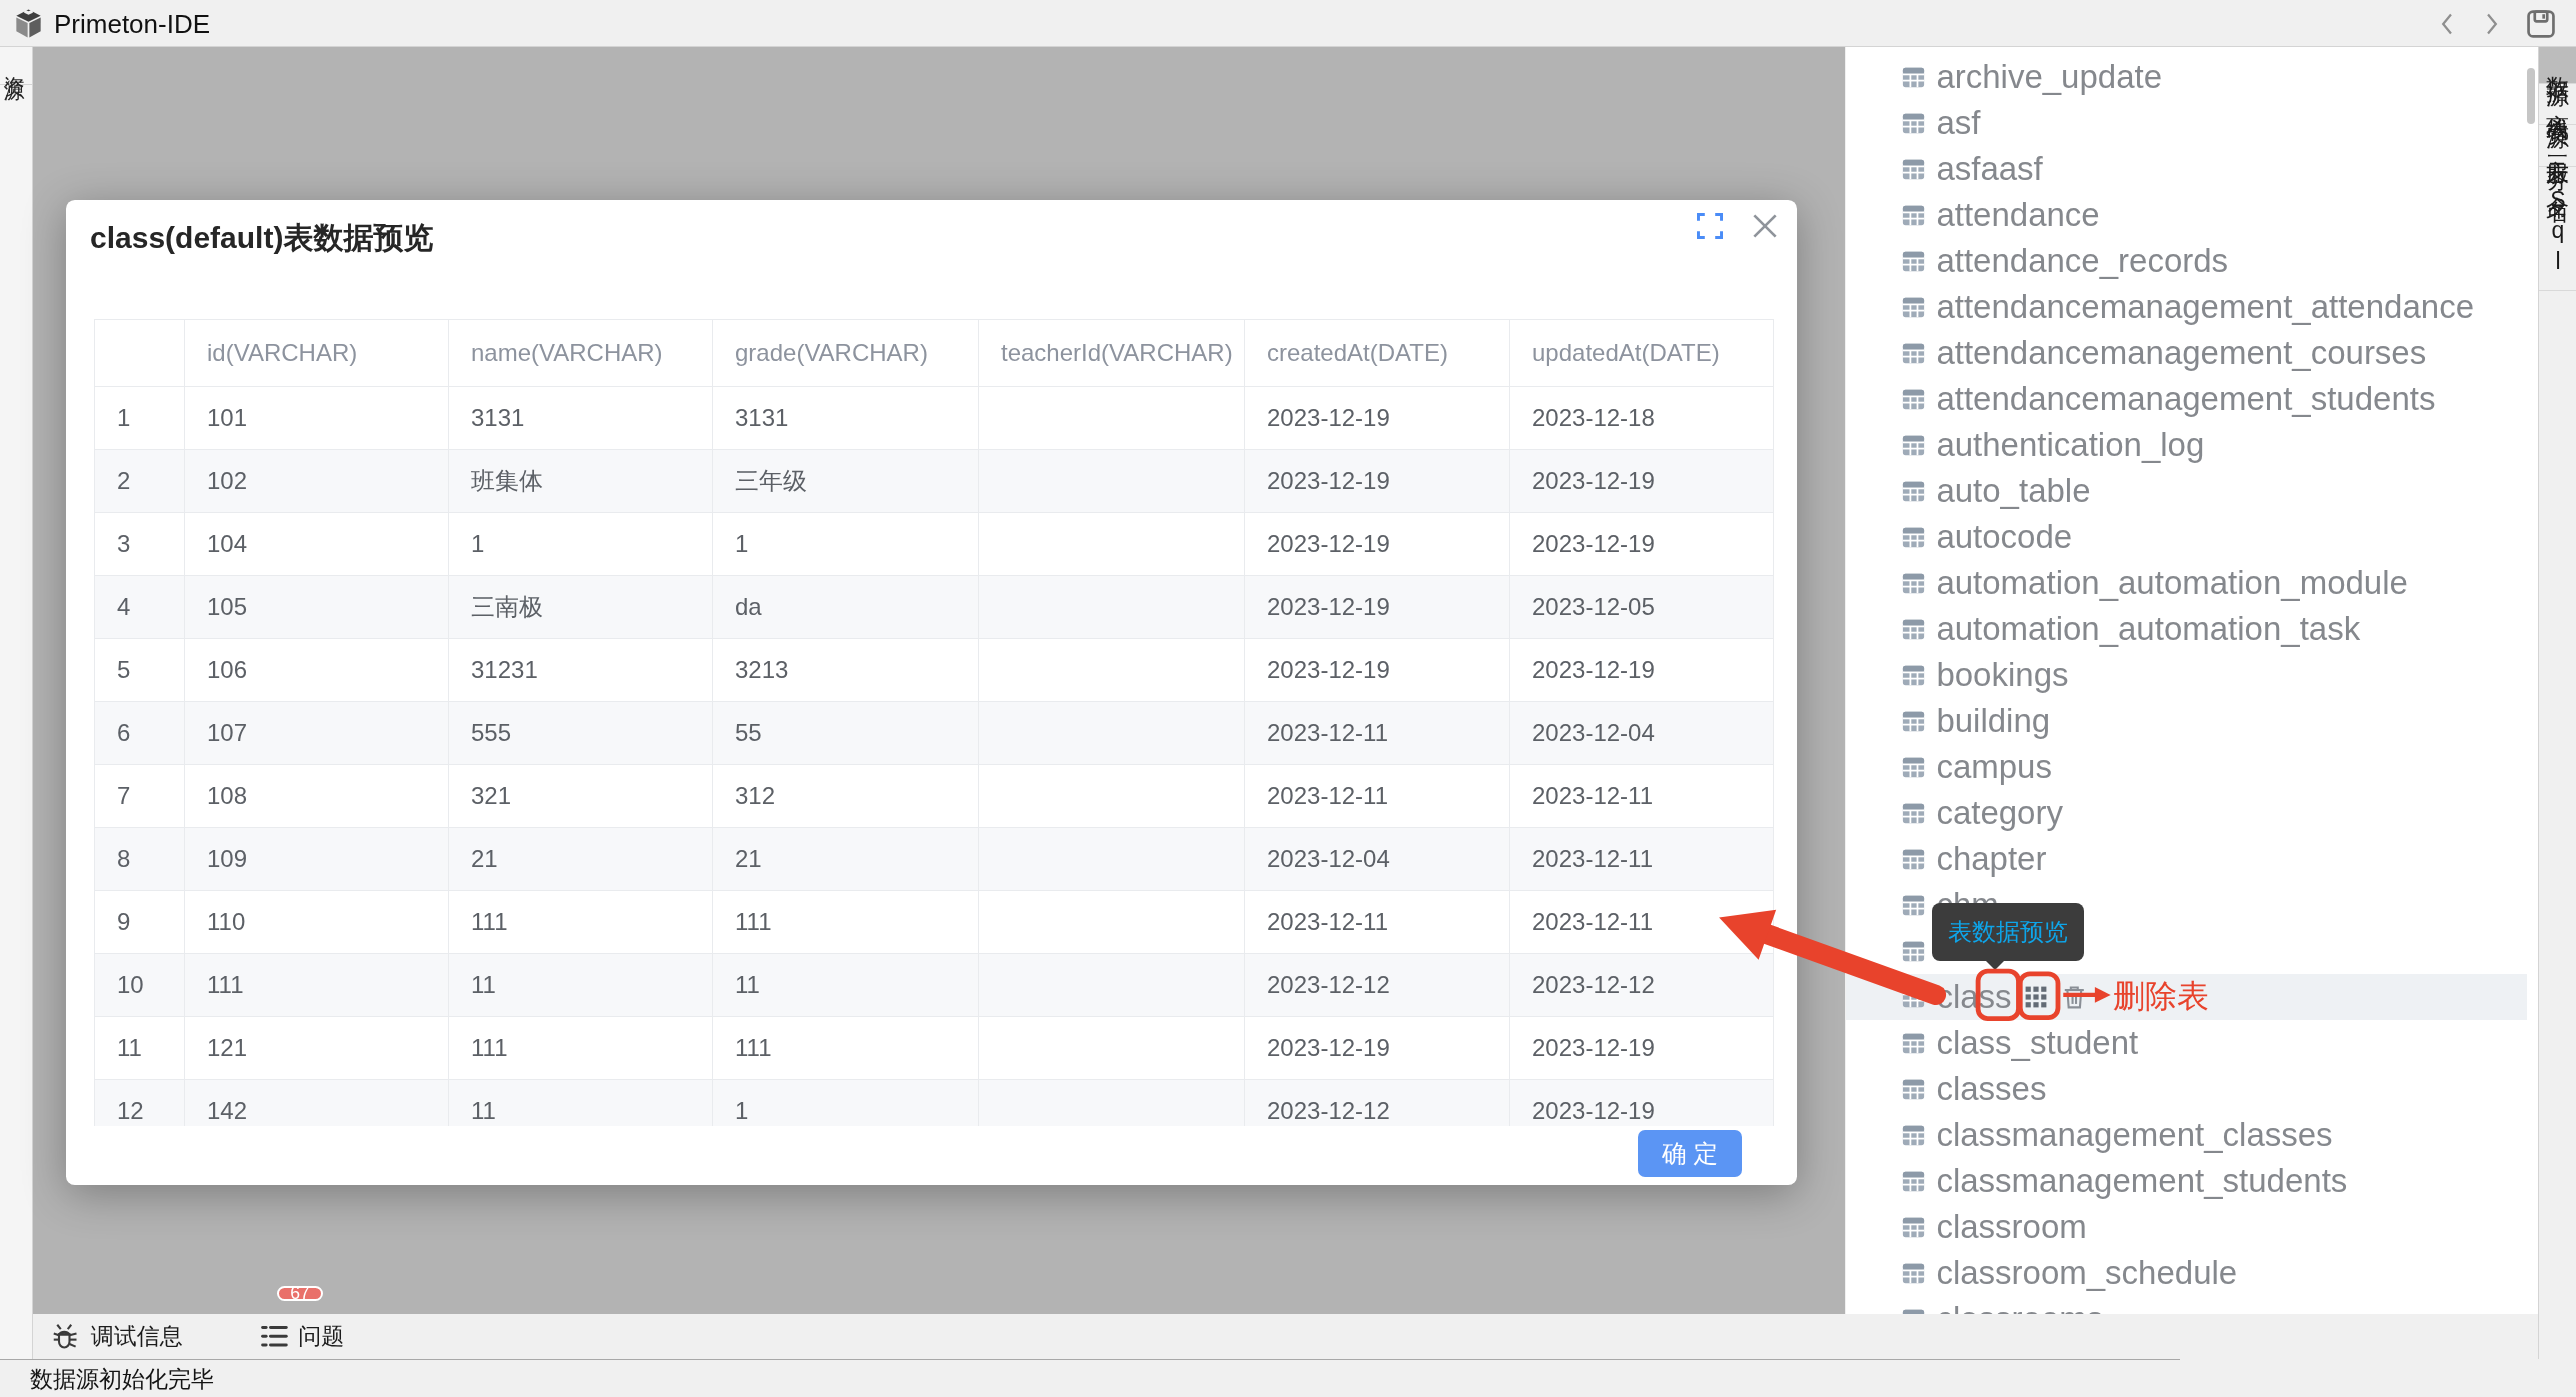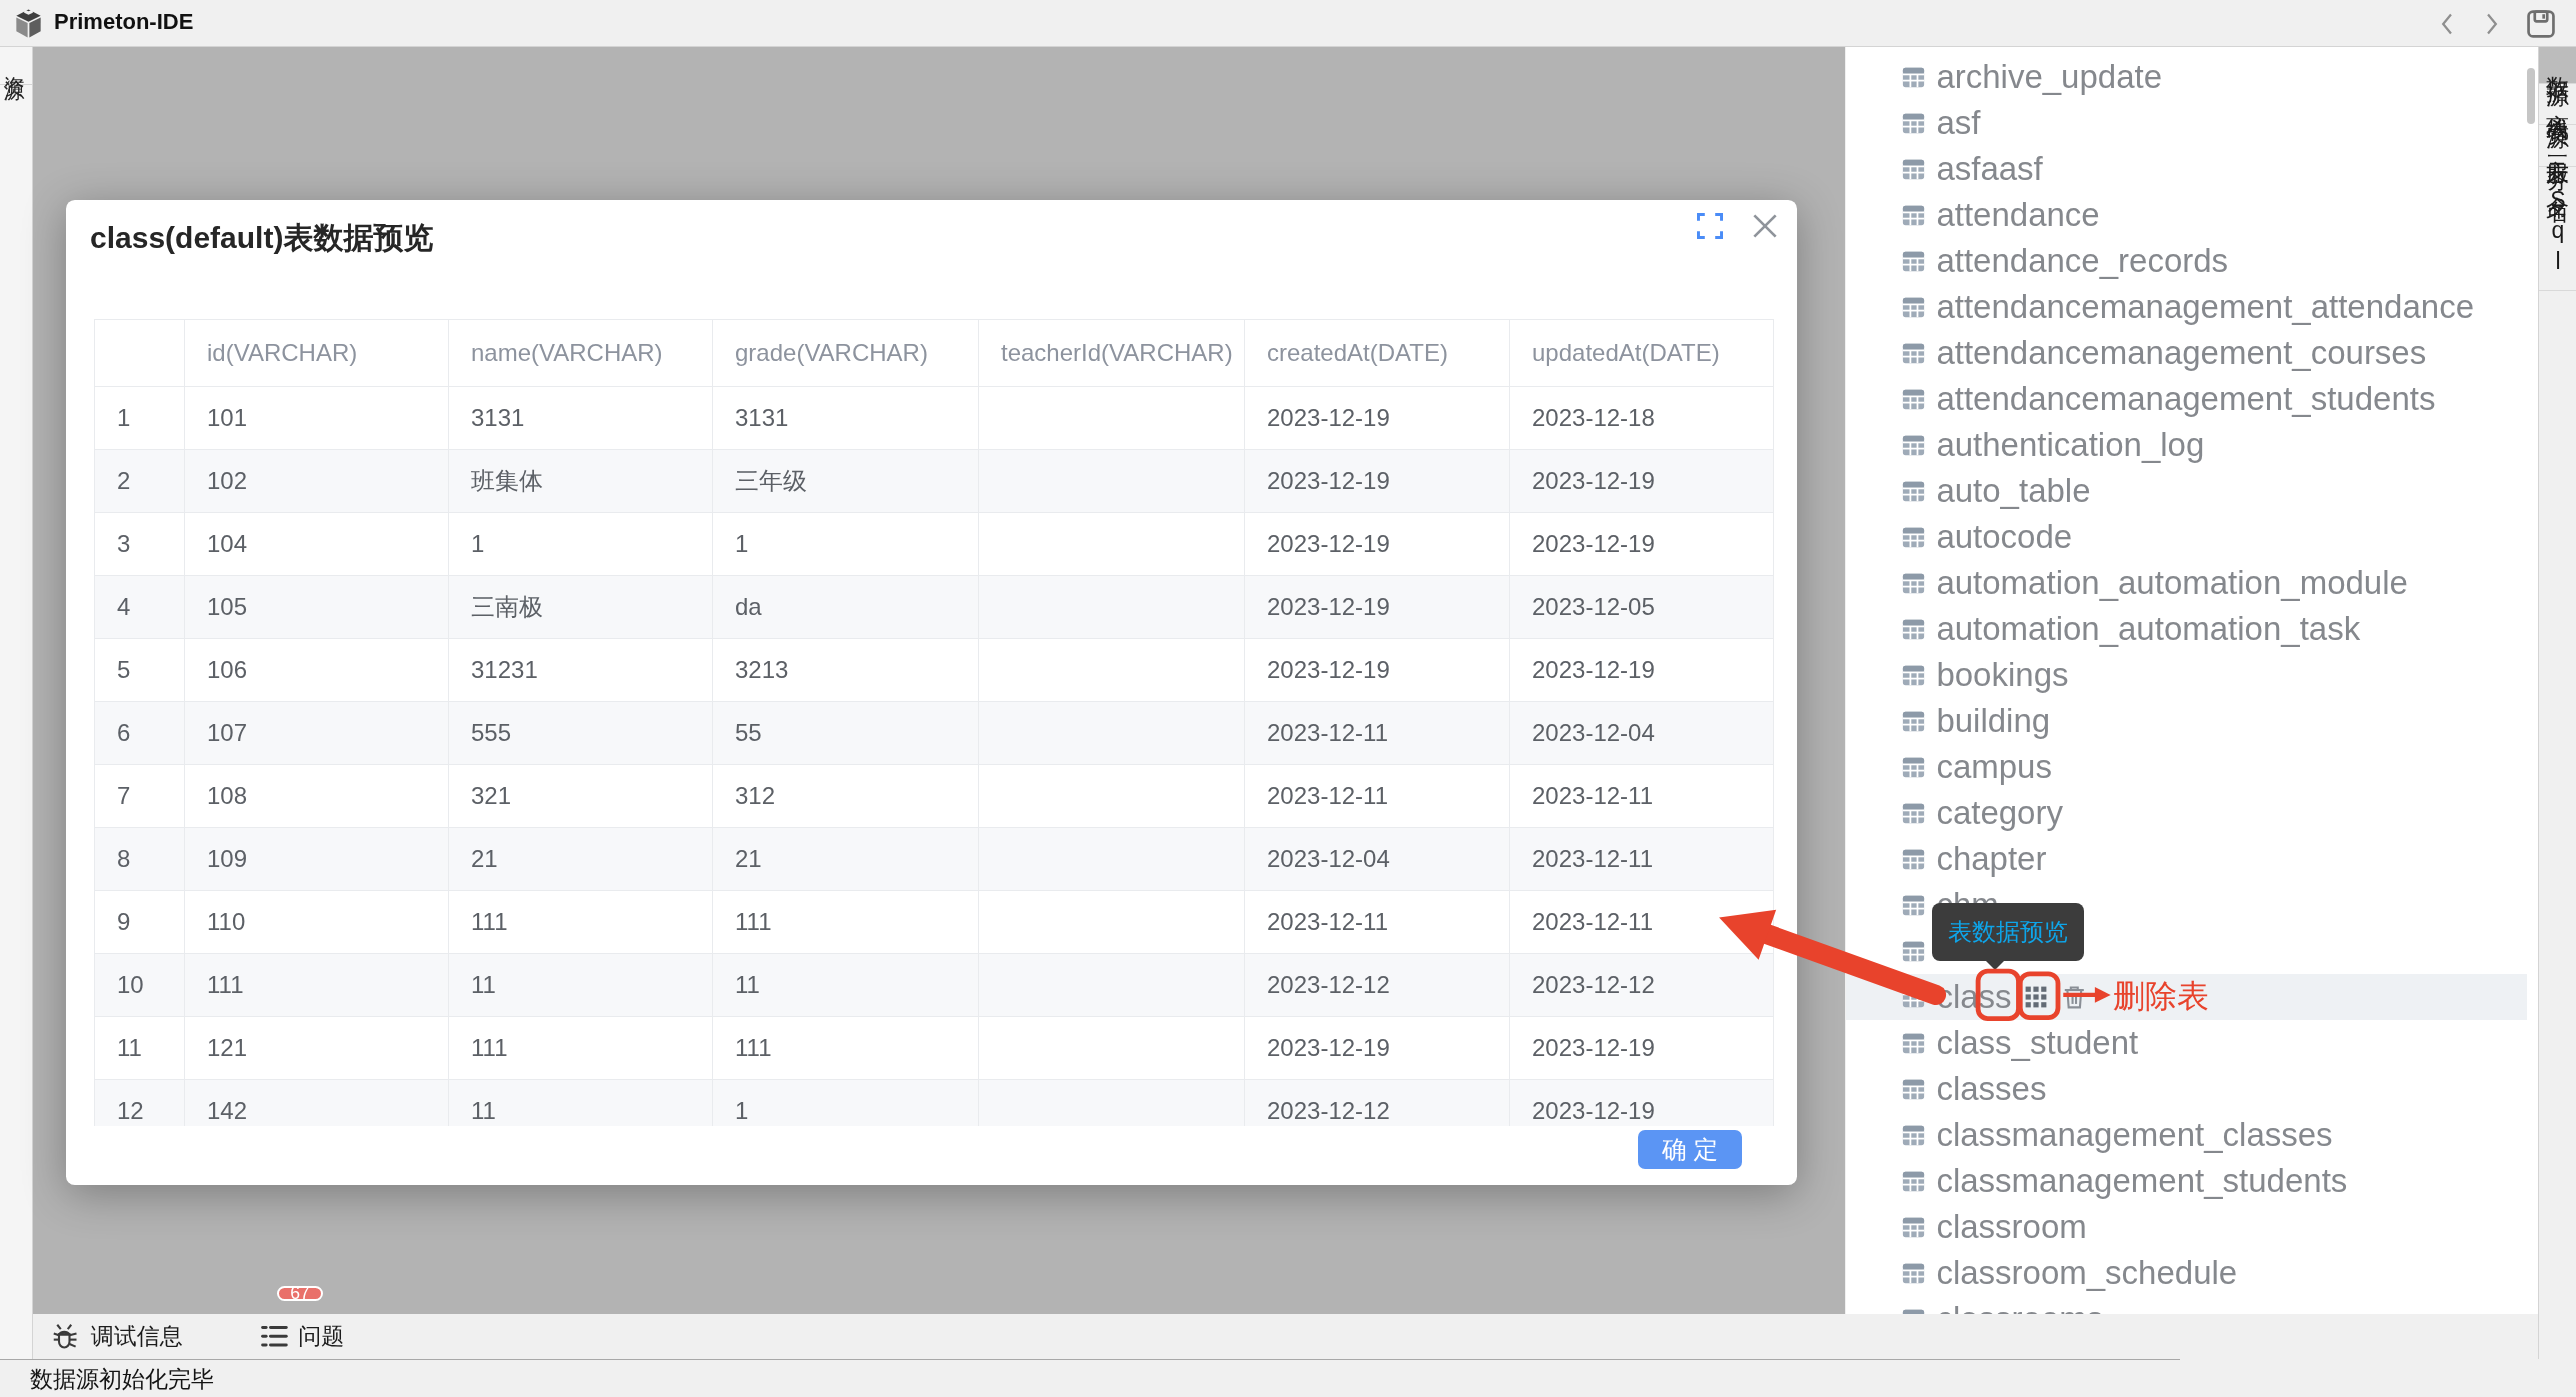--- a/index.html
+++ b/index.html
@@ -2,21 +2,21 @@
 <html style="font-size:14px"><head>
 <meta charset="utf-8">
 <style>
   * { margin:0; padding:0; box-sizing:border-box; }
   html,body { width:2576px; height:1398px; }
   body { position:relative; font-family:"Liberation Sans","DejaVu Sans",sans-serif; background:#f0f0f0; overflow:hidden; color:#1f1f1f; }
 
   
   .titlebar { position:absolute; left:0; top:0; width:2576px; height:47px; background:#f0f0f0; border-bottom:0.9px solid #d4d4d4; display:flex; align-items:center; z-index:5; }
   .logo { position:absolute; left:12.3px; top:7px; width:33px; height:33px; }
-  .app-title { position:absolute; left:54px; top:8.8px; font-size:22px; font-weight:700; color:#111; }
+  .app-title { position:absolute; left:54px; top:8.8px; font-size:26px; font-weight:400; color:#111; }
   .tb-icons { position:absolute; right:19.3px; top:0; height:47px; display:flex; align-items:center; gap:23px; }
 
   
   .left-rail { position:absolute; left:0; top:47px; width:33px; height:1312px; background:#f5f5f5; border-right:0.9px solid #d4d4d4; z-index:4; }
   .left-rail-tab { width:100%; padding:12.3px 0 14px 0; border-bottom:0.9px solid #d4d4d4; writing-mode:vertical-lr; text-orientation:upright; font-size:21px; color:#262626; text-align:center; margin:0 auto; display:flex; justify-content:center; letter-spacing:5.3px; }
 
   
   .canvas { position:absolute; left:33px; top:47px; width:1812px; height:1267px; background:#b3b3b3; }
 
   
@@ -47,21 +47,21 @@
   .modal { position:absolute; left:66px; top:200px; width:1731px; height:985px; background:#fff; border-radius:8.8px; box-shadow:0 8.8px 44px rgba(0,0,0,0.30); z-index:10; }
   .modal-title { position:absolute; left:24px; top:17.6px; font-size:30px; font-weight:600; color:#262626; }
   .modal-fullscreen { position:absolute; left:1631px; top:13px; width:26px; height:26px; cursor:pointer; }
   .modal-close { position:absolute; left:1683px; top:9.7px; width:32px; height:32px; cursor:pointer; }
   .table-clip { position:absolute; left:28px; top:119px; width:1680px; height:807px; overflow:hidden; }
   table.preview { border-collapse:collapse; table-layout:fixed; width:1680px;padding-left:9px; }
   table.preview th, table.preview td { border:0.9px solid #e9ebee; padding:0 0 0 22px; text-align:left; font-weight:400; overflow:hidden; white-space:nowrap; }
   table.preview th { height:67px; font-size:24px; color:#8d939e; background:#fff; }
   table.preview td { height:63px; font-size:24px; color:#5c6066; background:#fff; }
   table.preview tr.even td { background:#f7f8fa; }
-  .modal-footer-btn { position:absolute; right:55px; top:930px; width:104px; height:39px; background:#5b95f4; border:none; border-radius:7px; color:#fff; font-size:24.6px; font-family:inherit; cursor:pointer; }
+  .modal-footer-btn { position:absolute; right:55px; top:930px; width:104px; height:47px; background:#5b95f4; border:none; border-radius:7px; color:#fff; font-size:24.6px; font-family:inherit; cursor:pointer; }
 
   
   .anno-svg { position:absolute; left:0; top:0; width:2576px; height:1398px; z-index:50; pointer-events:none; }
   .tooltip { position:absolute; left:1932px; top:903px; height:58px; background:#3c3c3c; border-radius:8px; color:#0ea5e9; font-size:24px; display:flex; align-items:center; padding:0 16px; z-index:40; }
   .tooltip::after { content:""; position:absolute; left:54px; bottom:-8.8px; width:0; height:0; border-left:9.7px solid transparent; border-right:9.7px solid transparent; border-top:9.7px solid #3c3c3c; }
   .delete-anno { position:absolute; left:2113px; top:975px; font-size:32px; font-weight:500; color:#e8432c; z-index:51; }
 </style>
 </head>
 <body>
 

